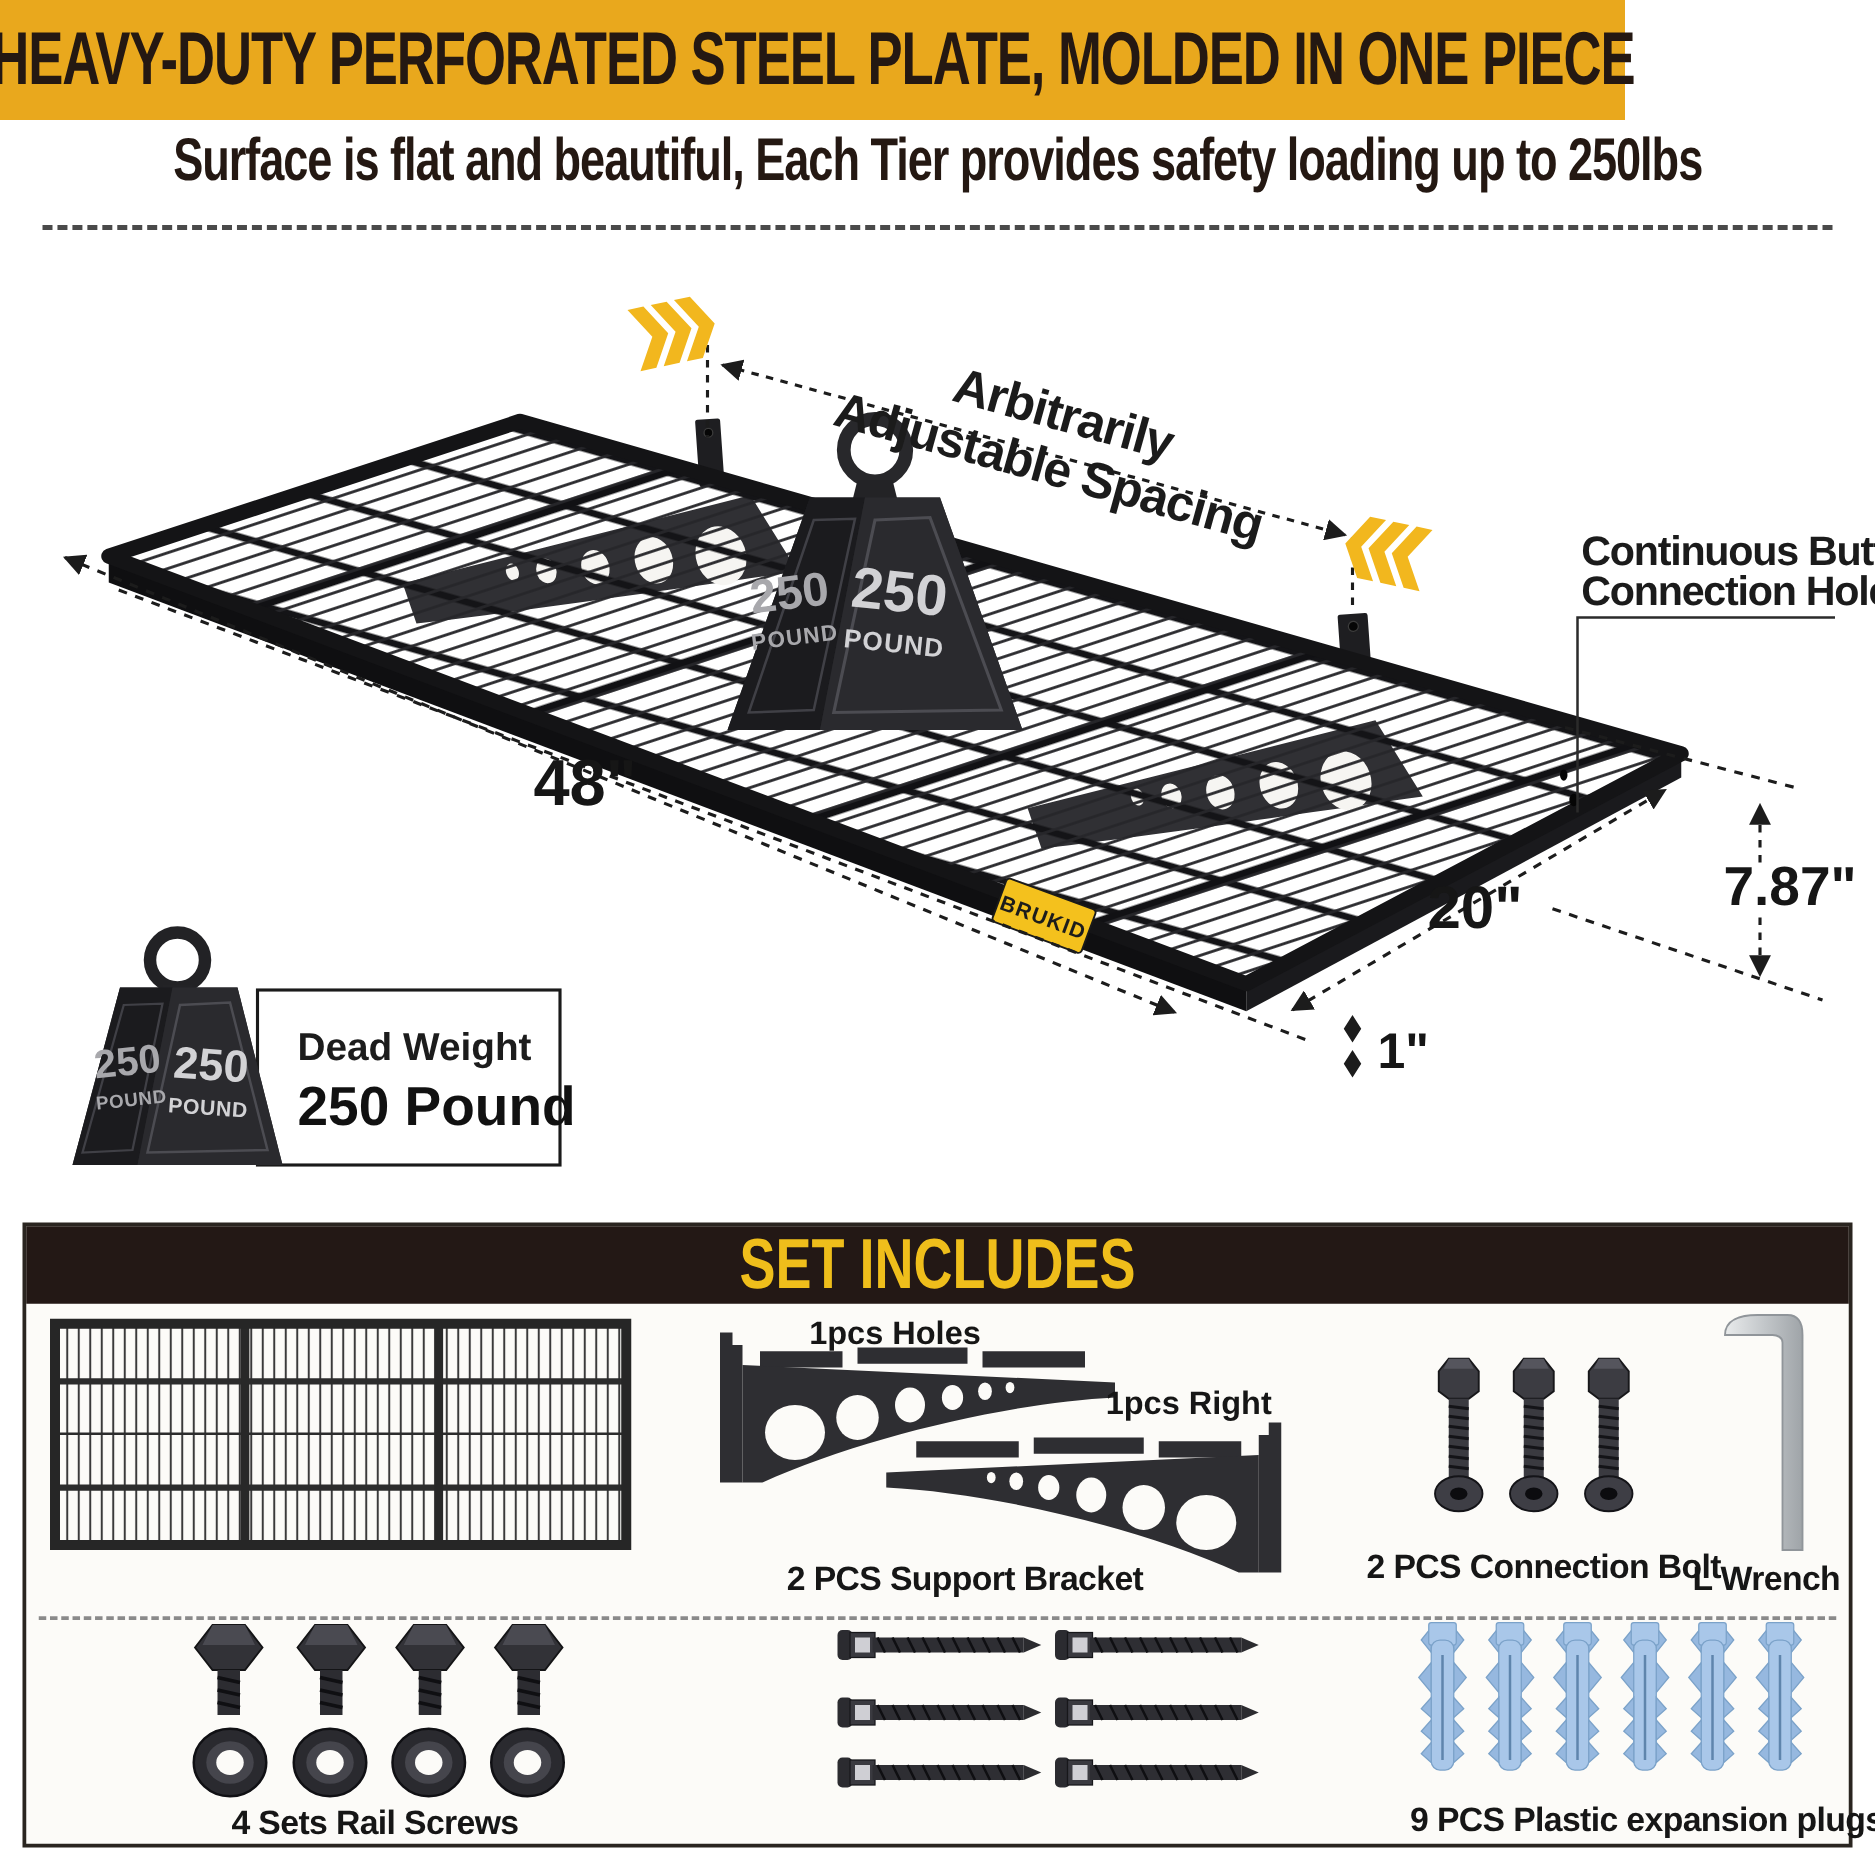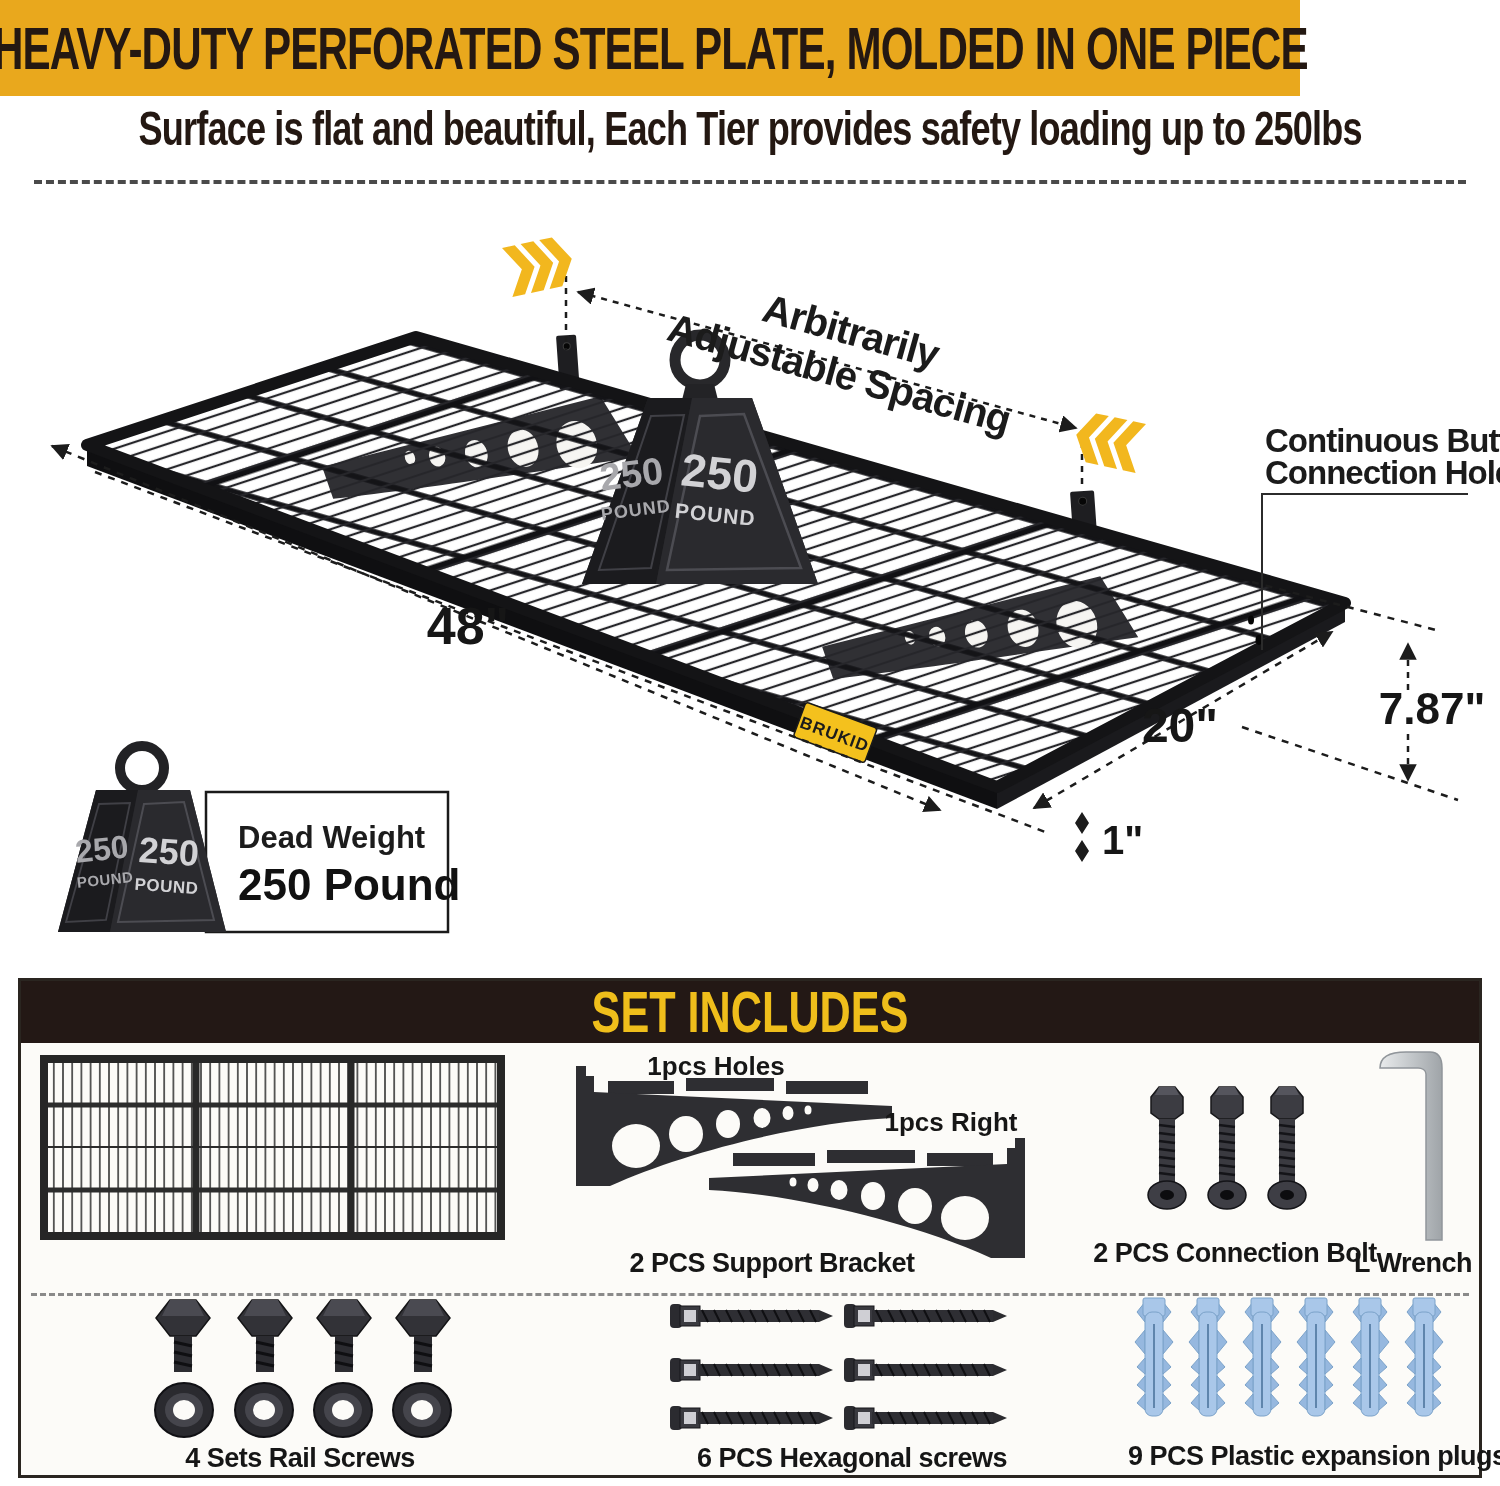--- a/index.html
+++ b/index.html
@@ -308,15 +308,14 @@
   <div class="part-tag" style="left:600px;top:70px;width:190px;">1pcs Holes</div>
   <div class="part-tag" style="left:830px;top:126px;width:200px;">1pcs Right</div>
 
   <div class="part-label" style="left:521px;top:267px;width:460px;">2 PCS Support Bracket</div>
   <div class="part-label" style="left:1064px;top:257px;width:300px;">2 PCS Connection Bolt</div>
   <div class="part-label" style="left:1327px;top:267px;width:130px;">L Wrench</div>
 
   <div class="row-divider"></div>
 
   <div class="part-label" style="left:129px;top:462px;width:300px;">4 Sets Rail Screws</div>
-  <div class="part-label" style="left:661px;top:462px;width:340px;">6 PCS Hexagonal screws</div>
   <div class="part-label" style="left:1107px;top:460px;width:330px;">9 PCS Plastic expansion plugs</div>
 </section>
 
 </body></html>

